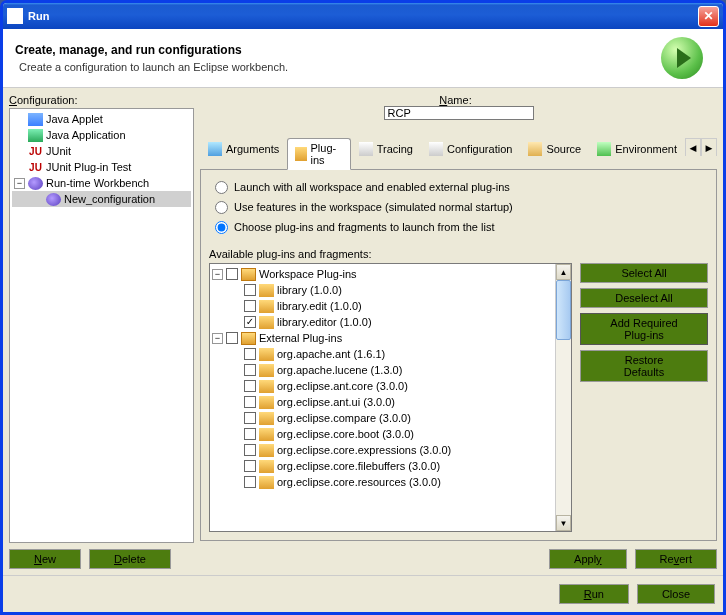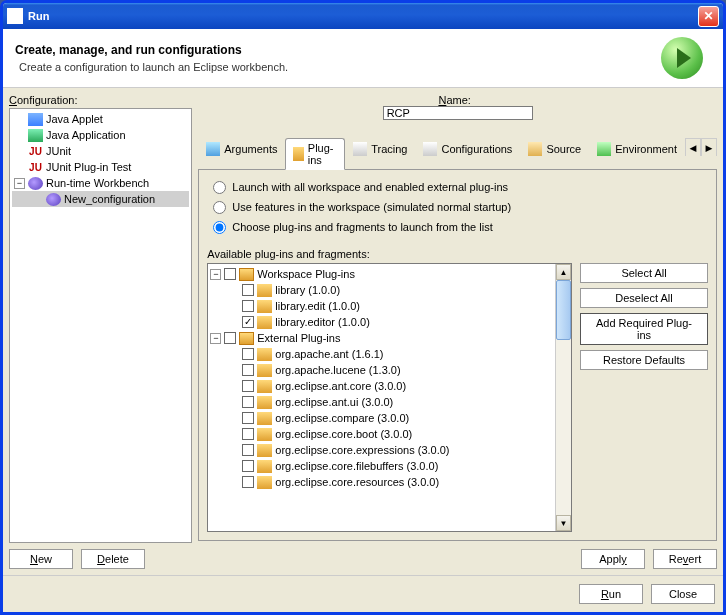--- a/index.html
+++ b/index.html
@@ -93,23 +93,23 @@
     background: #fff;
     padding: 2px;
     overflow: auto;
   }
   .tree-node { display: flex; align-items: center; height: 16px; padding-left: 2px; }
   .tree-node .icon { width:15px; height:13px; margin-right:3px; display:inline-flex; align-items:center; justify-content:center; font-size:10px; }
   .tree-expander { width:11px; height:11px; border:1px solid #969696; display:inline-flex; align-items:center; justify-content:center; font-size:9px; line-height:9px; margin-right:3px; background:#fff; color:#000; }
   .sel { background: #d0d0d0; }
   .left-buttons { display:flex; gap:8px; margin-top:6px; }
   .btn {
-    background: #ffffff;
+    background: #4d7c0f;
     border: 1px solid #999;
-    padding: 3px 10px;
+    padding: 3px 24px;
     font-size: 11px;
     cursor: pointer;
     min-width: 64px;
     text-align: center;
   }
   .right-panel {
     flex: 1;
     display: flex;
     flex-direction: column;
   }
@@ -276,21 +276,21 @@
           <div class="tab active">
             <span class="ticon icon-plugin"></span>
             <span>Plug-ins</span>
           </div>
           <div class="tab">
             <span class="ticon" style="background:linear-gradient(#fff,#ccc)"></span>
             <span>Tracing</span>
           </div>
           <div class="tab">
             <span class="ticon" style="background:linear-gradient(#fff,#ccc)"></span>
-            <span>Configurations</span>
+            <span>Configuration</span>
           </div>
           <div class="tab">
             <span class="ticon" style="background:linear-gradient(#ffe8b0,#e0b050)"></span>
             <span>Source</span>
           </div>
           <div class="tab">
             <span class="ticon" style="background:linear-gradient(#c0ffc0,#50c050)"></span>
             <span>Environment</span>
           </div>
           <div class="tab-arrows">

